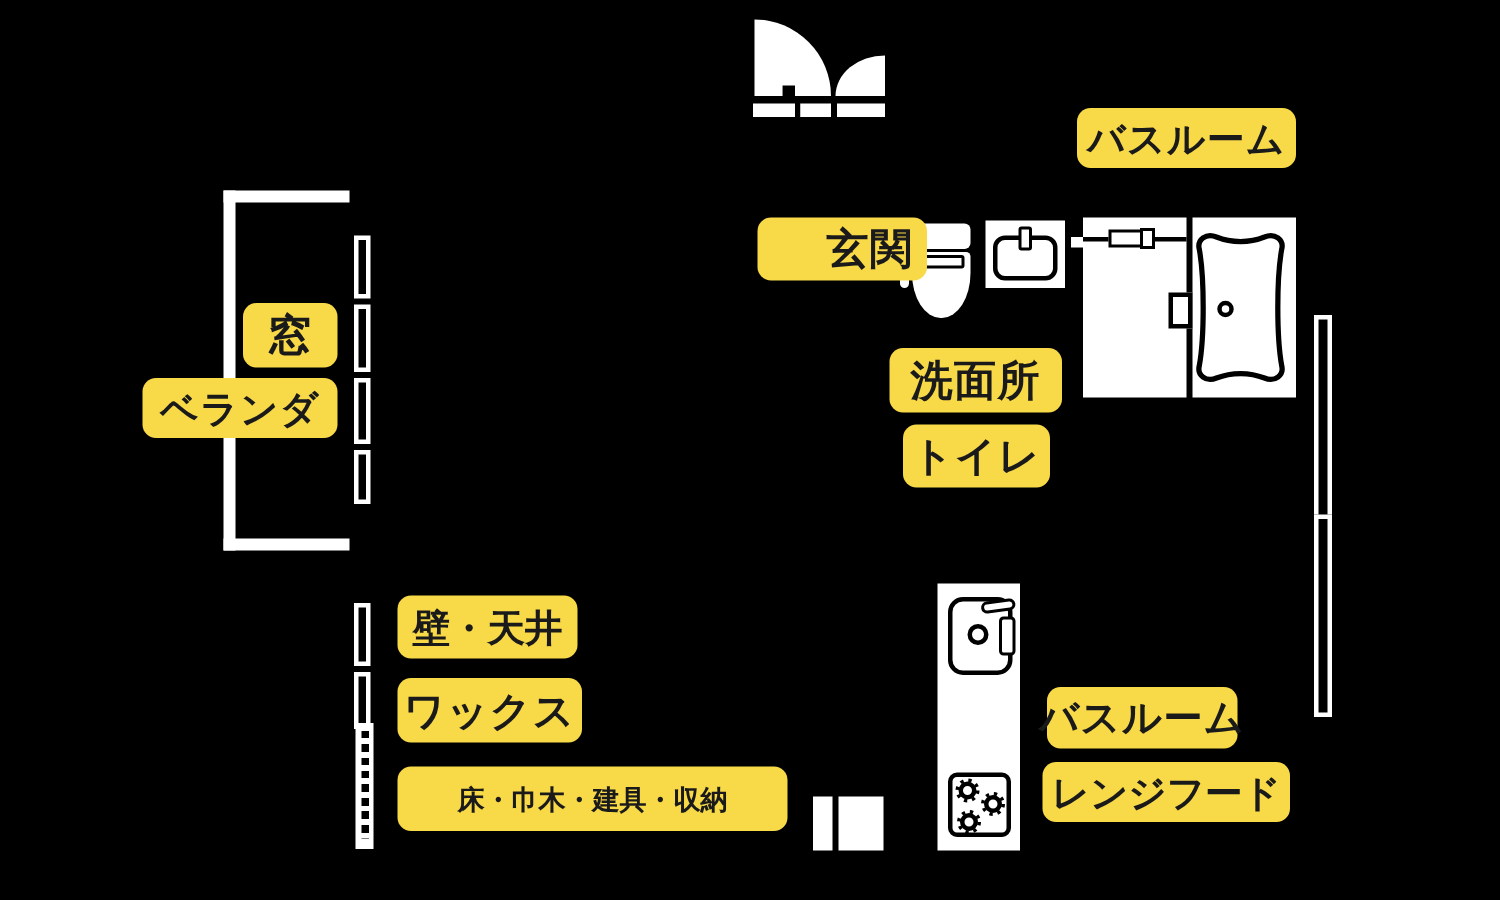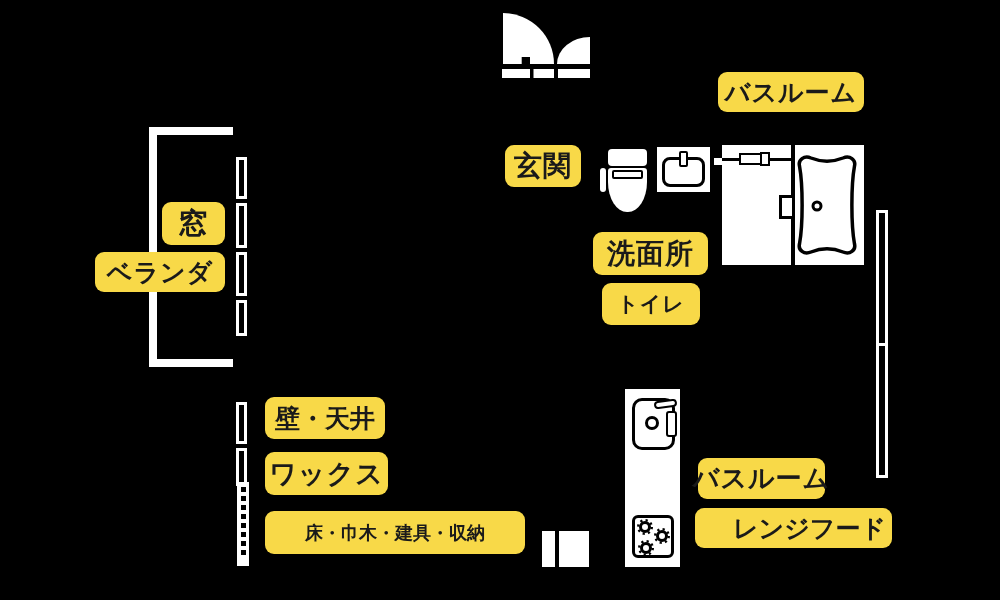--- a/index.html
+++ b/index.html
@@ -145,33 +145,33 @@
     </svg>
   </div>
 
   <div>
     <div class="abs white" style="left:542px;top:531px;width:13px;height:36px;"></div>
     <div class="abs white" style="left:559px;top:531px;width:30px;height:36px;"></div>
   </div>
 
   <div class="label" style="left:718px;top:72px;width:146px;height:40px;font-size:25px;">バスルーム</div>
 
-  <div class="label" style="left:505px;top:145px;width:76px;height:42px;font-size:28px;">玄関</div>
+  <div class="label" style="left:505px;top:145px;width:76px;height:42px;font-size:28px;padding-left:37px;">玄関</div>
 
   <div class="label" style="left:162px;top:202px;width:63px;height:43px;font-size:29px;">窓</div>
 
   <div class="label" style="left:593px;top:232px;width:115px;height:43px;font-size:28px;">洗面所</div>
 
   <div class="label" style="left:95px;top:252px;width:130px;height:40px;font-size:25px;">ベランダ</div>
 
-  <div class="label" style="left:602px;top:283px;width:98px;height:42px;font-size:21px;">トイレ</div>
+  <div class="label" style="left:602px;top:283px;width:98px;height:42px;font-size:27px;">トイレ</div>
 
   <div class="label" style="left:265px;top:397px;width:120px;height:42px;font-size:25px;letter-spacing:0;">壁・天井</div>
 
   <div class="label" style="left:265px;top:452px;width:123px;height:43px;font-size:27px;">ワックス</div>
 
   <div class="label" style="left:265px;top:511px;width:260px;height:43px;font-size:18px;letter-spacing:0;">床・巾木・建具・収納</div>
 
   <div class="label" style="left:698px;top:458px;width:127px;height:41px;font-size:26px;">バスルーム</div>
 
-  <div class="label" style="left:695px;top:508px;width:165px;height:40px;font-size:25px;letter-spacing:0;padding-left:32px;">レンジフード</div>
+  <div class="label" style="left:695px;top:508px;width:165px;height:40px;font-size:25px;letter-spacing:0;">レンジフード</div>
 
 </div>
 
 </body></html>

